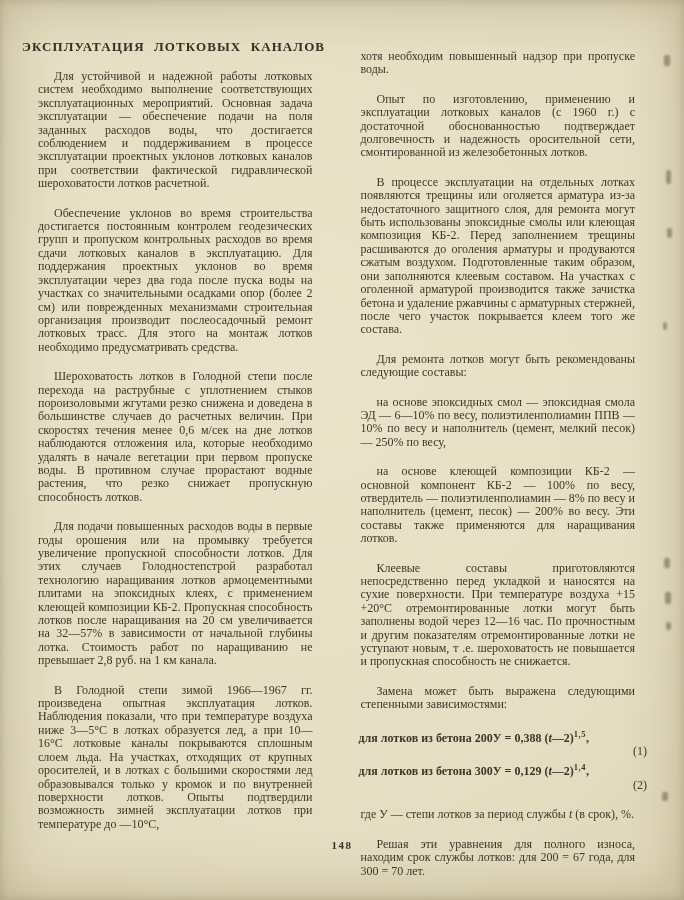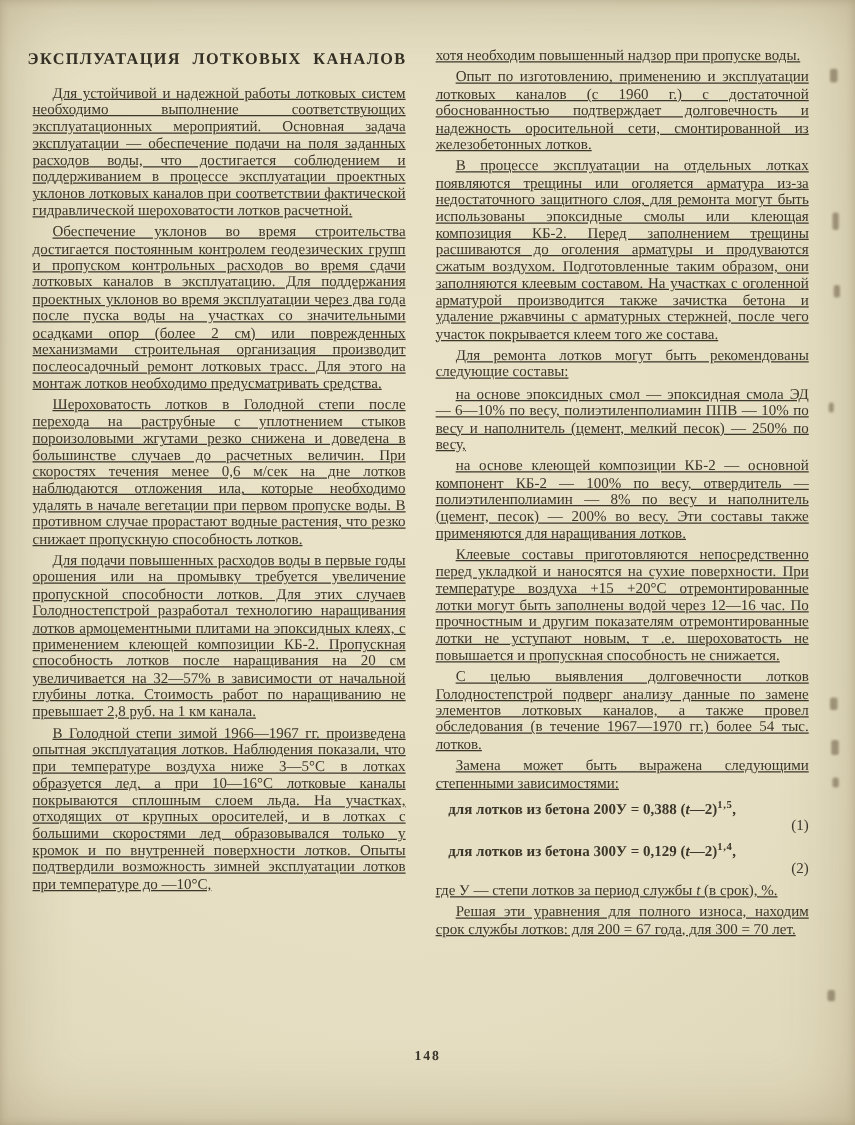--- a/index.html
+++ b/index.html
@@ -35,21 +35,21 @@
   }
 
   .article-title {
     margin:5px 0 14px 0;
     font-size:13px; font-weight:bold;
     letter-spacing:1.1px; word-spacing:5px;
     color:#332f24; text-align:left;
     line-height:15px;
   }
 
-  .para { margin:4px; text-indent:16px;text-decoration:underline; }
+  .para { margin:16px; text-indent:16px; }
   .para.flush { text-indent:0; }
 
   .formula { margin:3px 0 2px 0; }
   .formula-line { text-indent:14px; white-space:nowrap;font-weight:bold; }
   .formula-line sup { font-size:8.5px; letter-spacing:.5px; }
   .formula-line .fvar, .legend .fvar { font-style:italic; }
   .formula-number { text-align:right; padding-right:4px; line-height:13.4px; margin-bottom:2px; }
 
   .page-number {
     position:absolute; left:0; right:0; bottom:49px;
@@ -82,21 +82,20 @@
     </div>
 
     <div class="col">
       <p class="para flush">хотя необходим повышенный надзор при пропуске воды.</p>
       <p class="para">Опыт по изготовлению, применению и эксплуатации лотковых каналов (с 1960 г.) с достаточной обоснованностью подтверждает долговечность и надежность оросительной сети, смонтированной из железобетонных лотков.</p>
       <p class="para">В процессе эксплуатации на отдельных лотках появляются трещины или оголяется арматура из-за недостаточного защитного слоя, для ремонта могут быть использованы эпоксидные смолы или клеющая композиция КБ-2. Перед заполнением трещины расшиваются до оголения арматуры и продуваются сжатым воздухом. Подготовленные таким образом, они заполняются клеевым составом. На участках с оголенной арматурой производится также зачистка бетона и удаление ржавчины с арматурных стержней, после чего участок покрывается клеем того же состава.</p>
       <p class="para">Для ремонта лотков могут быть рекомендованы следующие составы:</p>
       <p class="para">на основе эпоксидных смол — эпоксидная смола ЭД — 6—10% по весу, полиэтиленполиамин ППВ — 10% по весу и наполнитель (цемент, мелкий песок) — 250% по весу,</p>
       <p class="para">на основе клеющей композиции КБ-2 — основной компонент КБ-2 — 100% по весу, отвердитель — полиэтиленполиамин — 8% по весу и наполнитель (цемент, песок) — 200% во весу. Эти составы также применяются для наращивания лотков.</p>
       <p class="para">Клеевые составы приготовляются непосредственно перед укладкой и наносятся на сухие поверхности. При температуре воздуха +15 +20°С отремонтированные лотки могут быть заполнены водой через 12—16 час. По прочностным и другим показателям отремонтированные лотки не уступают новым, т .е. шероховатость не повышается и пропускная способность не снижается.</p>
-      <p class="para">С целью выявления долговечности лотков Голодностепстрой подверг анализу данные по замене элементов лотковых каналов, а также провел обследования (в течение 1967—1970 гг.) более 54 тыс. лотков.</p>
       <p class="para">Замена может быть выражена следующими степенными зависимостями:</p>
 
       <div class="formula">
         <div class="formula-line"><span>для лотков из бетона 200У = 0,388 (</span><span class="fvar">t</span><span>—2)</span><sup>1,5</sup><span>,</span></div>
         <div class="formula-number">(1)</div>
       </div>
 
       <div class="formula">
         <div class="formula-line"><span>для лотков из бетона 300У = 0,129 (</span><span class="fvar">t</span><span>—2)</span><sup>1,4</sup><span>,</span></div>
         <div class="formula-number">(2)</div>

